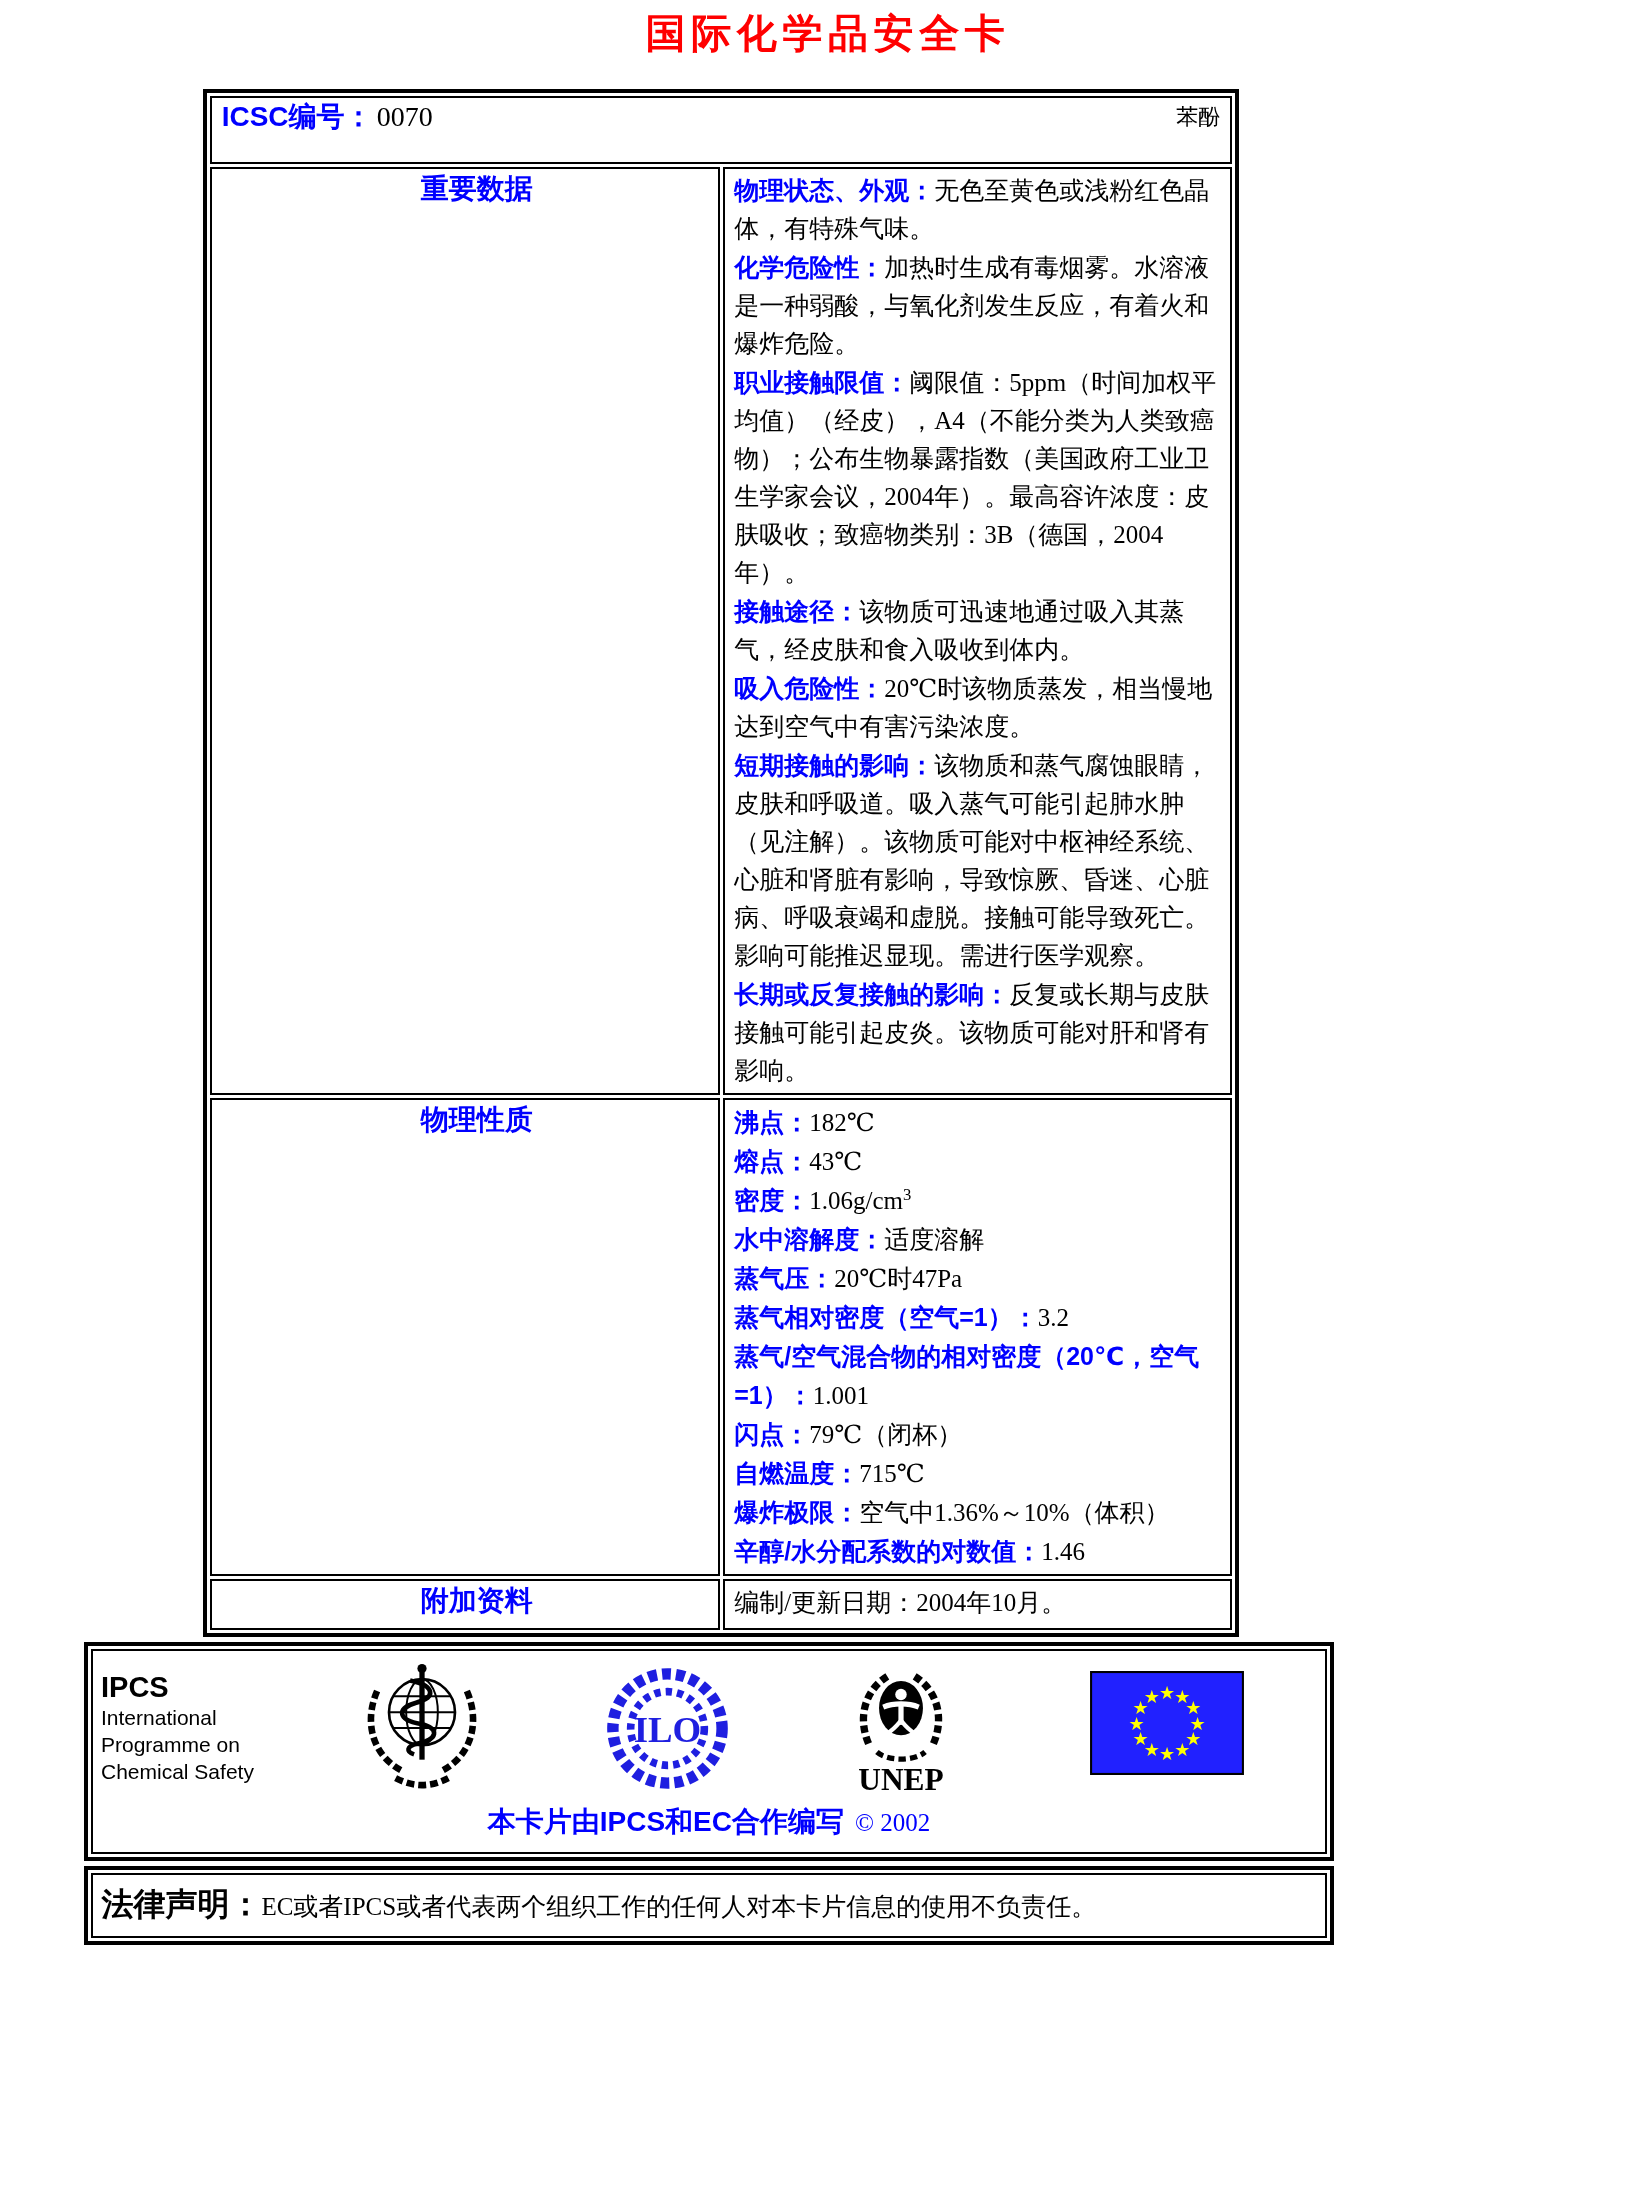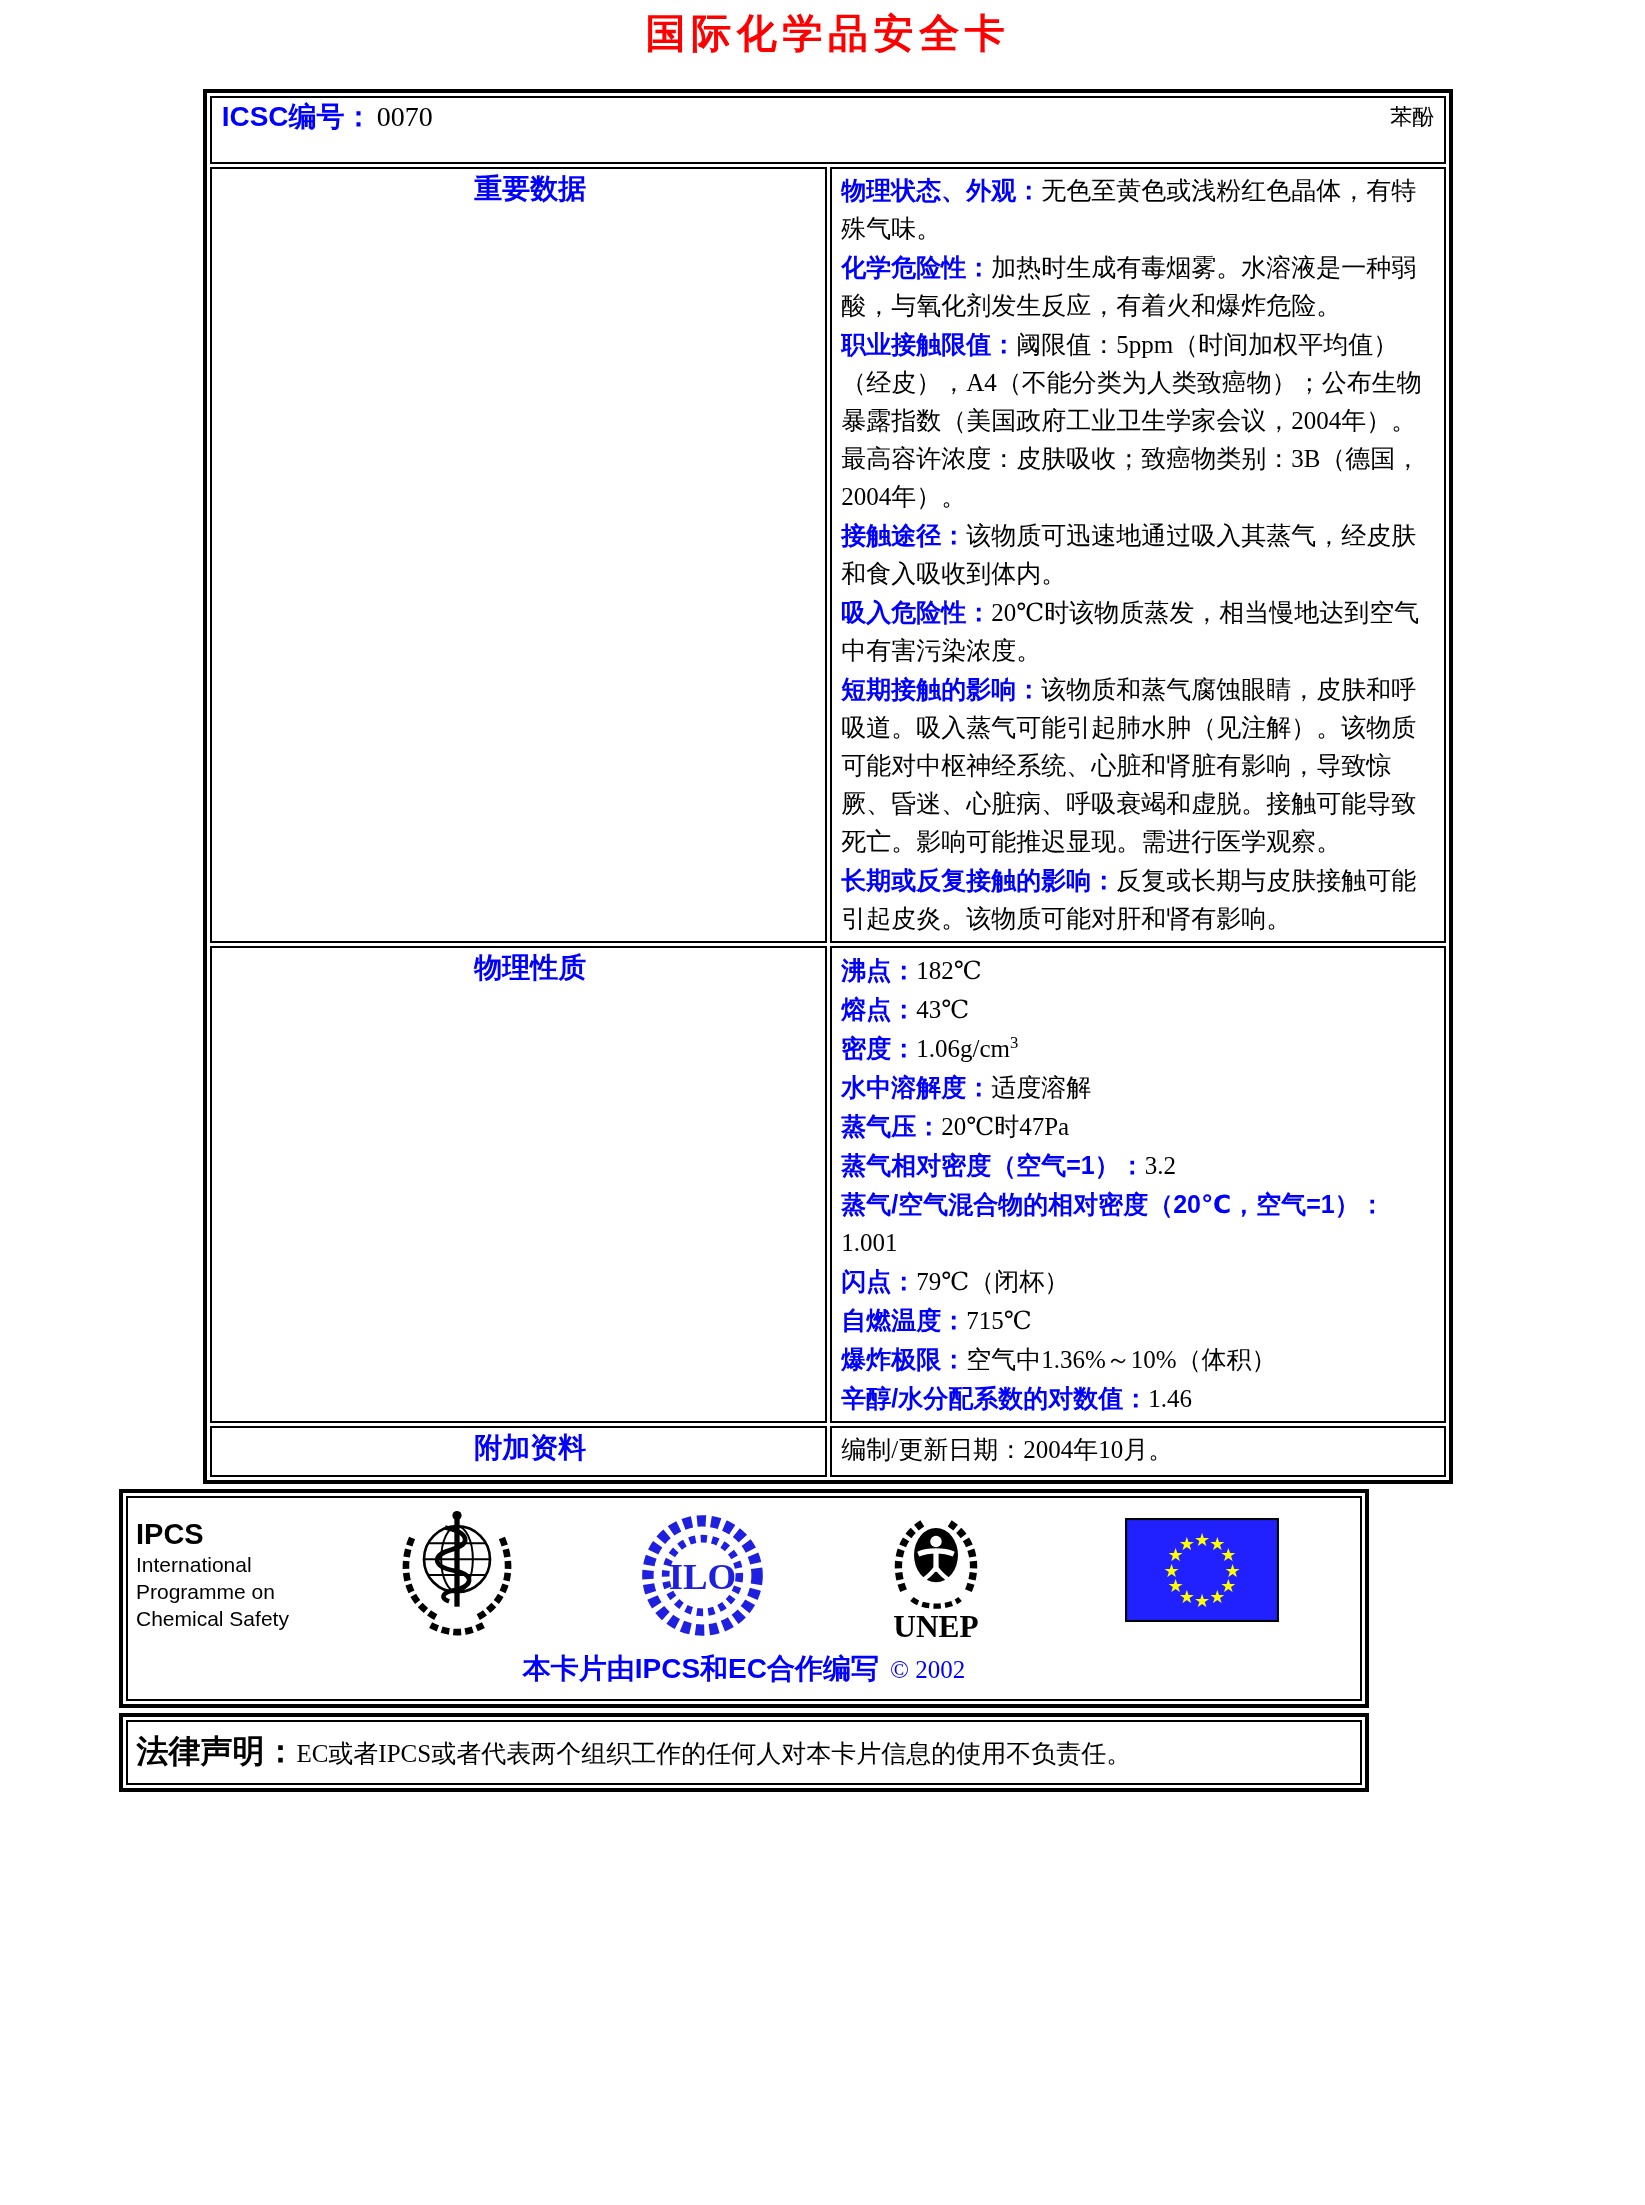--- a/index.html
+++ b/index.html
@@ -11,21 +11,21 @@
   .sheet { position:relative; width:1645px; height:2205px; overflow:hidden; }
 
   .doc-title {
     width:1250px; margin:9.7px 0 33px 203px; height:46px; line-height:46px;
     text-align:center; color:#ff0000; font-size:40px; font-weight:bold;
     font-family:"Liberation Sans","DejaVu Sans",sans-serif; letter-spacing:5.6px;
   }
 
   table.card {
     border-collapse:separate; border-spacing:3.5px; border:4.2px solid #000;
-    background:#fff; margin-left:203px; width:1250px; table-layout:fixed;
+    background:#fff; margin-left:203px; width:1036px; table-layout:fixed;
   }
   table.card td { border:2.1px solid #000; vertical-align:top; background:#fff; }
 
   td.lbl-cell {
     width:170px; text-align:center; vertical-align:middle;
     color:#0000ff; font-weight:bold; font-size:28px;
     font-family:"Liberation Sans","DejaVu Sans",sans-serif;
     padding-left:25px;
   }
   td.content-cell { padding:2.8px 9.7px; font-size:25px; line-height:38px; }
@@ -43,21 +43,21 @@
     color:#0000ff; font-weight:bold;
     font-family:"Liberation Sans","DejaVu Sans",sans-serif;
   }
   p.seg { margin:0; }
   .prop-line sup { font-size:16.7px; line-height:0; }
 
   td.notes-cell { line-height:37px; }
 
   table.footer-card, table.legal-card {
     border-collapse:separate; border-spacing:3.5px; border:4.2px solid #000;
-    background:#fff; margin-left:119px; width:1250px; table-layout:fixed; margin-top:4.9px;
+    background:#fff; margin-left:84px; width:1250px; table-layout:fixed; margin-top:4.9px;
   }
   table.footer-card td, table.legal-card td { border:2.1px solid #000; background:#fff; }
 
   .logos-row { display:flex; align-items:flex-start; padding:8.4px 7px 0 7px; }
   .ipcs-block { width:209px; font-family:"Liberation Sans","DejaVu Sans",sans-serif; }
   .ipcs-acronym { font-size:29px; font-weight:bold; margin-top:11px; }
   .ipcs-line { font-size:21px; line-height:27px; }
   .who-logo  { width:132px; height:136px; margin-left:46px; }
   .ilo-logo  { width:127px; height:129px; margin-left:116px; margin-top:4.2px; }
   .unep-logo { width:120px; height:136px; margin-left:110px; }

